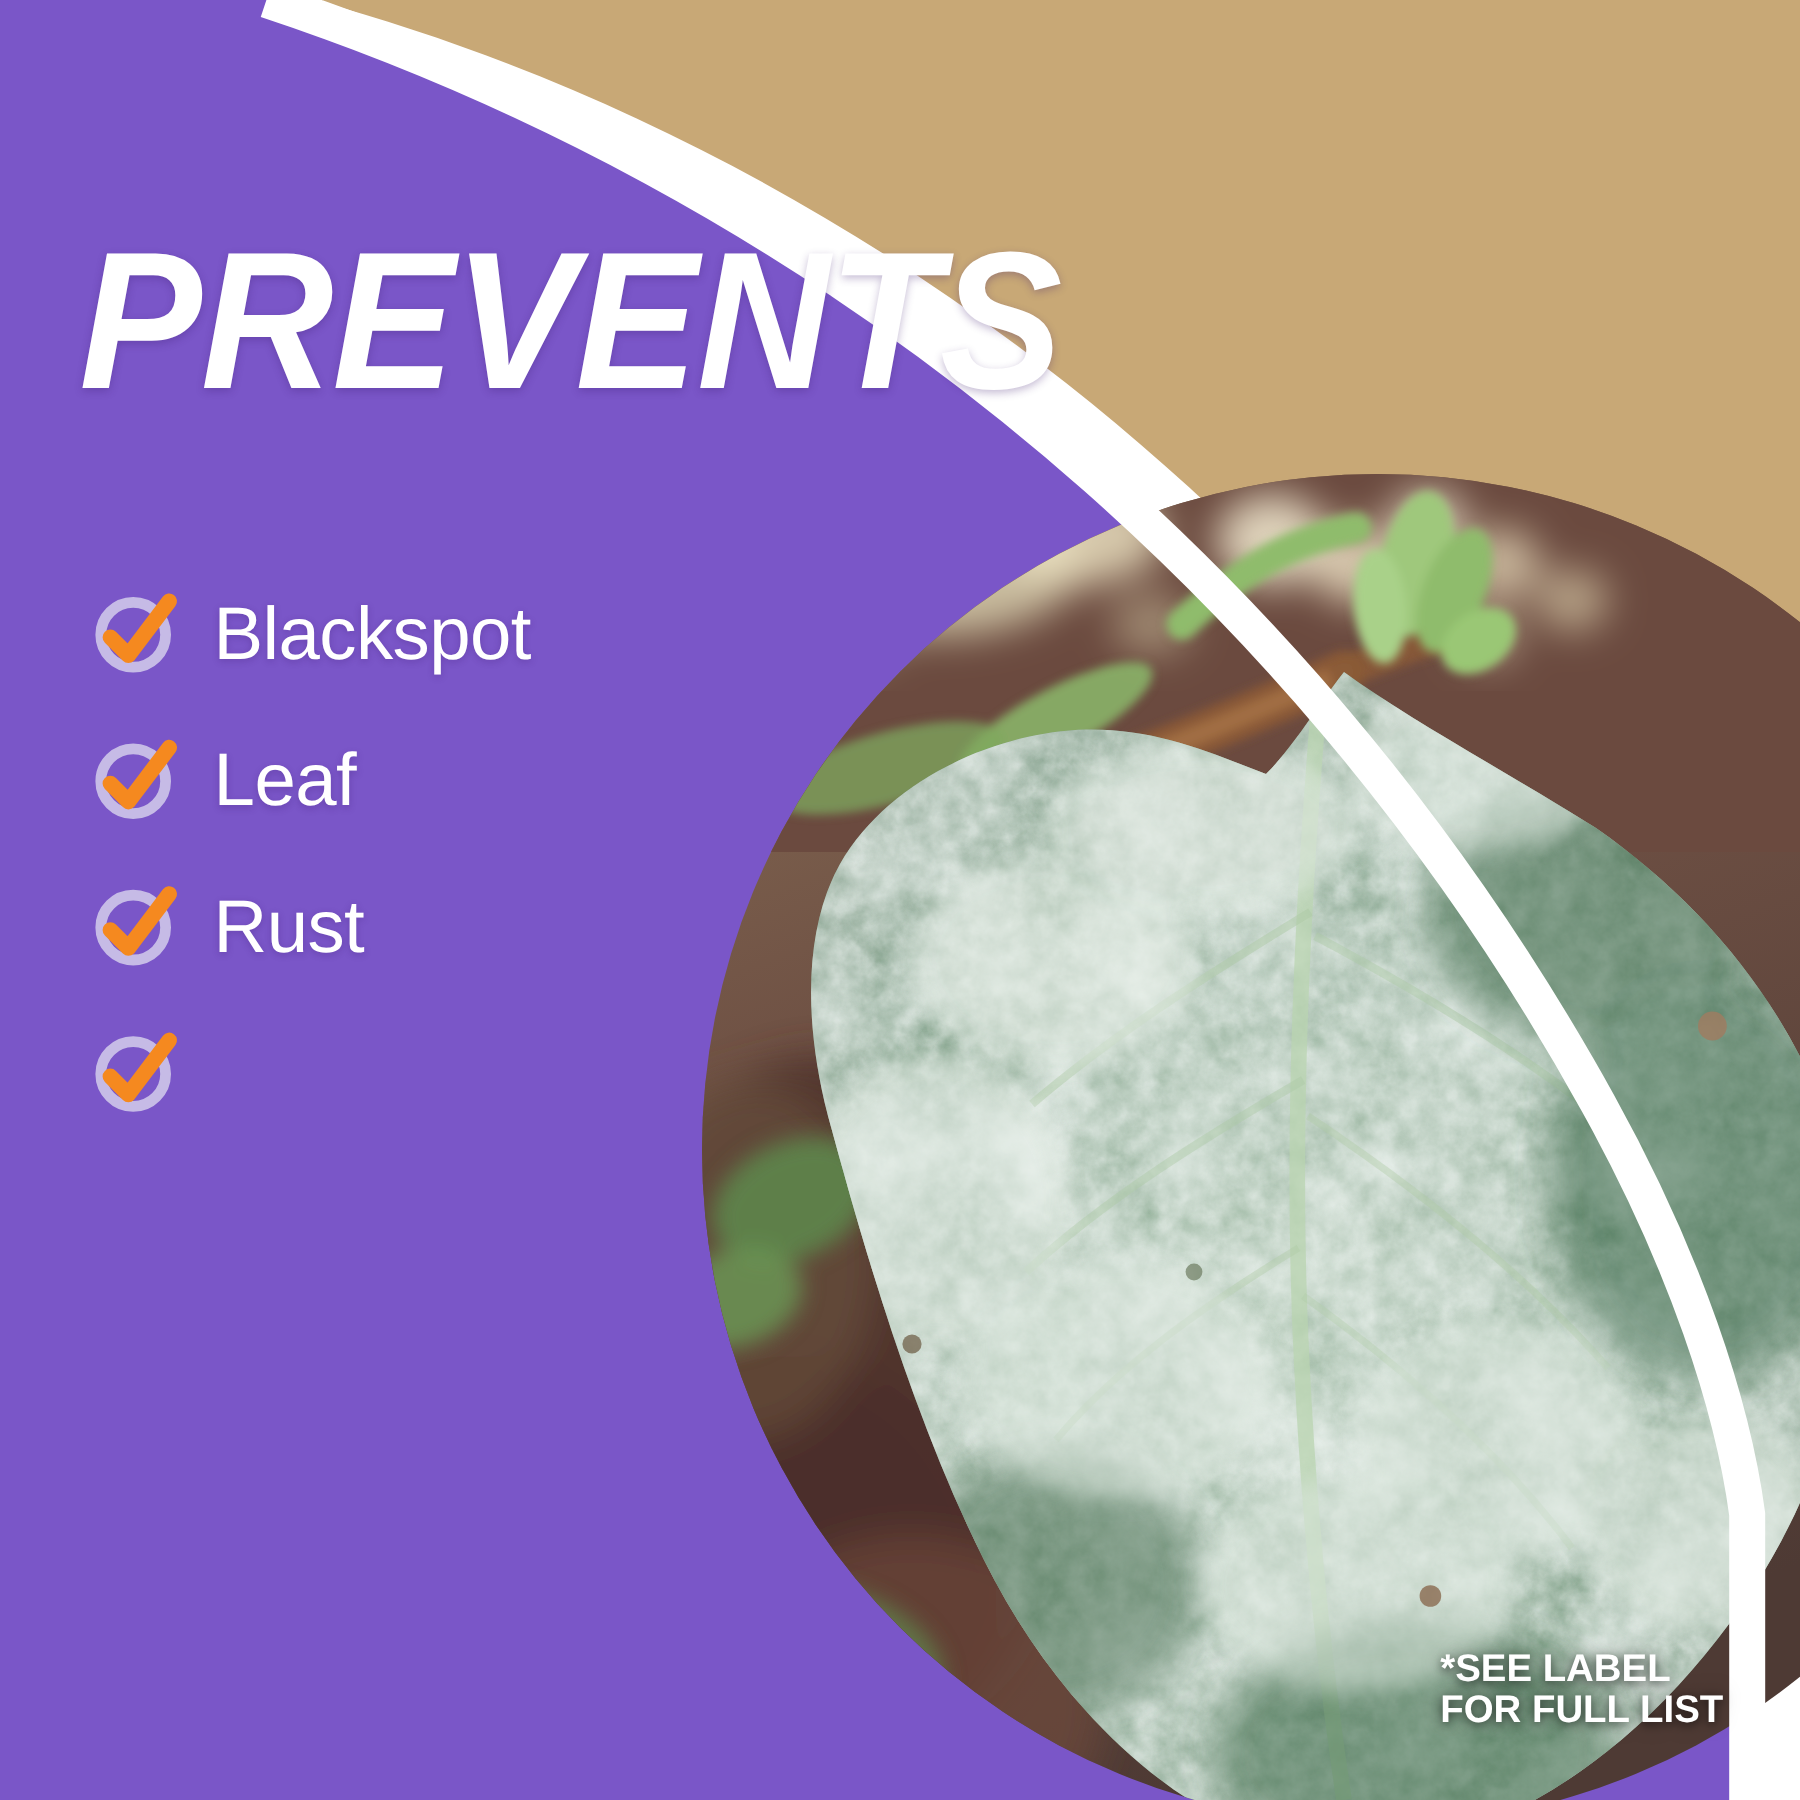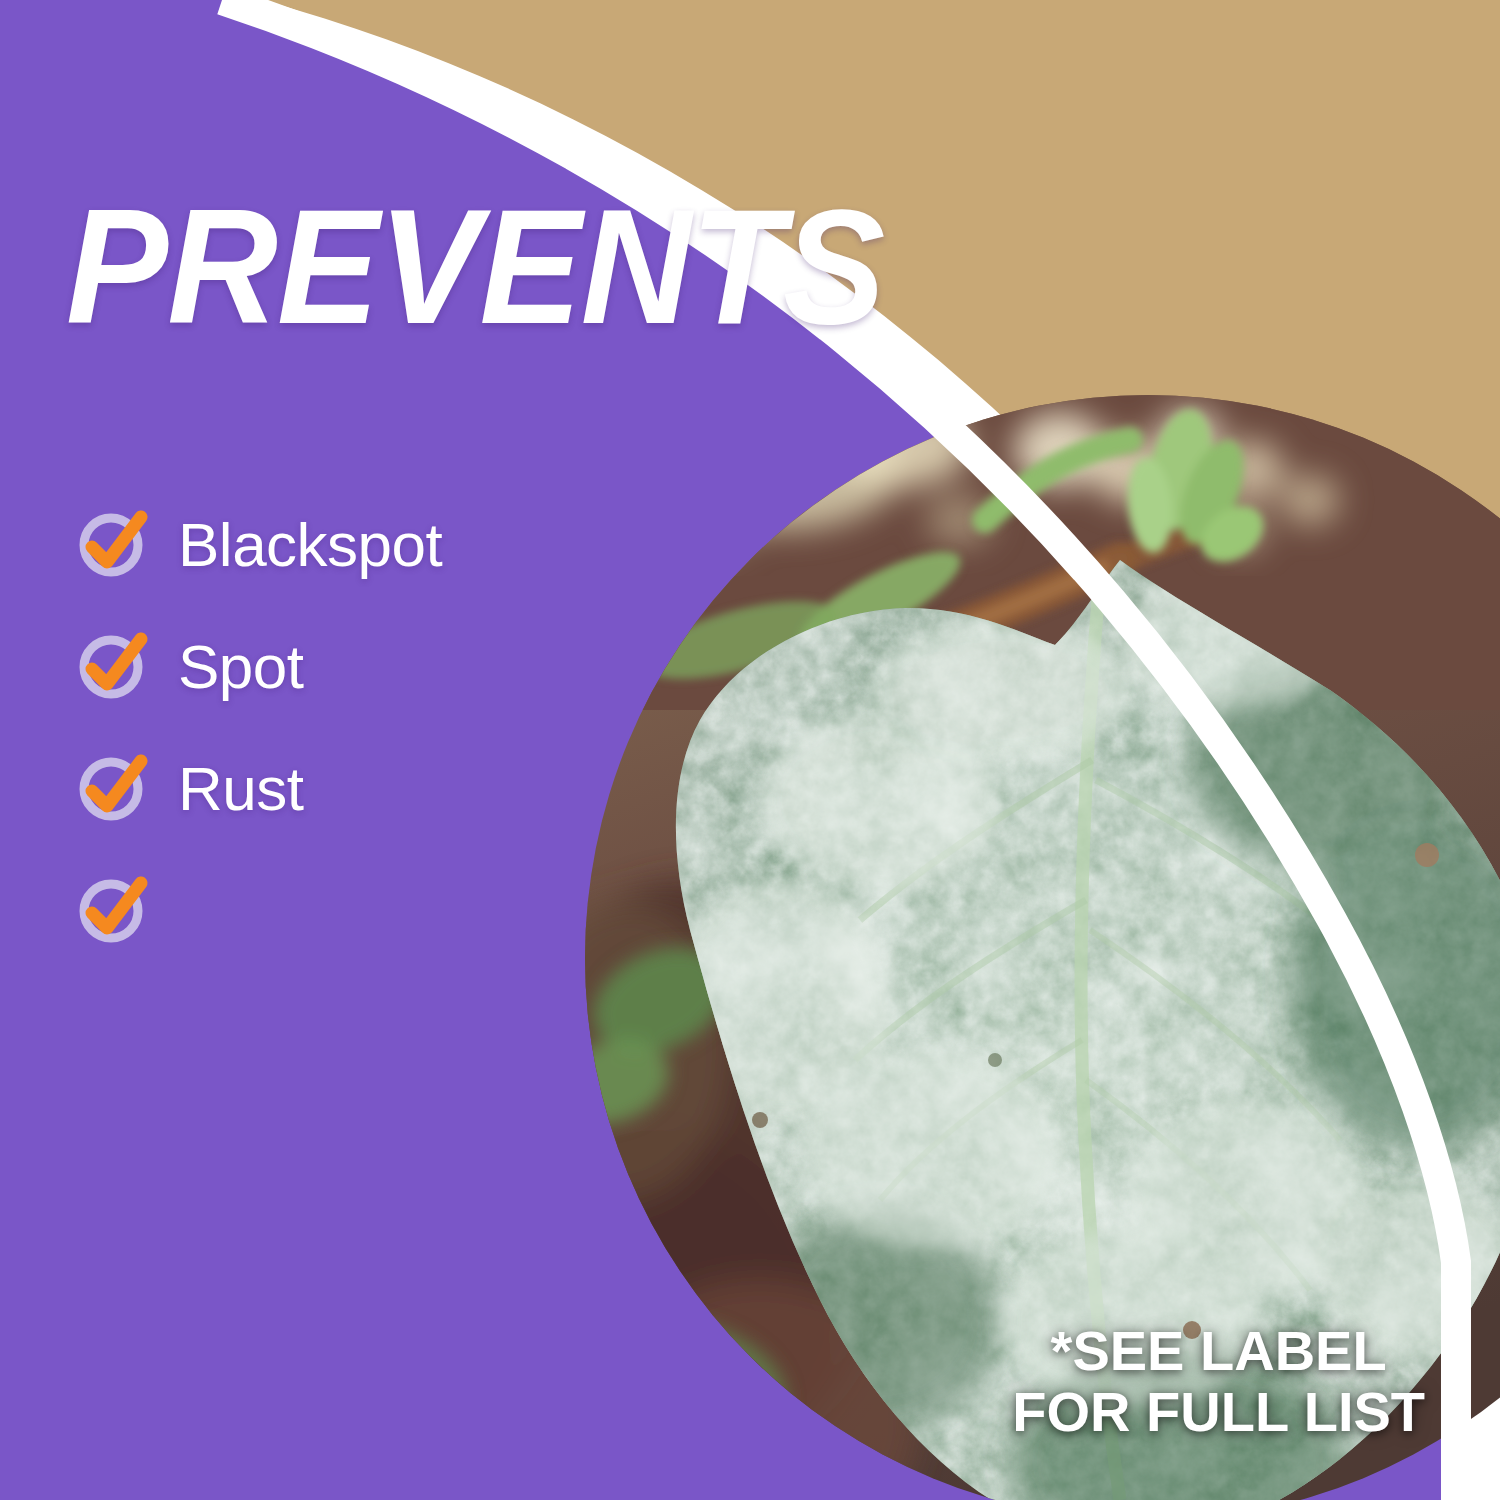--- a/index.html
+++ b/index.html
@@ -45,21 +45,21 @@
     white-space: nowrap;
     transform: scaleX(0.94);
     transform-origin: left top;
     text-shadow: 0 3px 7px rgba(60,25,110,0.30);
   }
 
   
   .checklist {
     position: absolute;
     left: 78px;
-    top: 484px;
+    top: 468px;
     width: 620px;
   }
   .check-item {
     position: relative;
     height: 122px;
     display: flex;
     align-items: center;
   }
   .check-icon {
     position: relative;
@@ -82,25 +82,25 @@
     font-weight: normal;
     line-height: 1;
     white-space: nowrap;
     letter-spacing: -0.5px;
     text-shadow: 0 2px 6px rgba(60,25,110,0.28);
   }
 
   
   .footnote {
     position: absolute;
-    right: 75px;
+    right: 64px;
     bottom: 58px;
-    text-align: center;
+    text-align: left;
     color: #ffffff;
-    font-size: 56px;
+    font-size: 32px;
     font-weight: bold;
     line-height: 1.08;
     letter-spacing: 0px;
     text-shadow: 0 2px 8px rgba(0,0,0,0.55), 0 0 18px rgba(0,0,0,0.35);
   }
   .footnote span { display: block; white-space: nowrap; }
 </style>
 </head>
 <body>
 
@@ -294,21 +294,21 @@
     </div>
 
 
     <div class="check-item">
       <span class="check-icon">
         <svg viewBox="0 0 72 74">
           <circle cx="33" cy="37" r="27" fill="none" stroke="#C6BBE6" stroke-width="9"></circle>
           <path d="M 14,39 L 29,54 L 63,9" fill="none" stroke="#F5891F" stroke-width="13" stroke-linecap="round" stroke-linejoin="round"></path>
         </svg>
       </span>
-      <span class="check-label">Spot</span>
+      <span class="check-label">Leaf</span>
     </div>
 
     <div class="check-item">
       <span class="check-icon">
         <svg viewBox="0 0 72 74">
           <circle cx="33" cy="37" r="27" fill="none" stroke="#C6BBE6" stroke-width="9"></circle>
           <path d="M 14,39 L 29,54 L 63,9" fill="none" stroke="#F5891F" stroke-width="13" stroke-linecap="round" stroke-linejoin="round"></path>
         </svg>
       </span>
       <span class="check-label">Rust</span>

